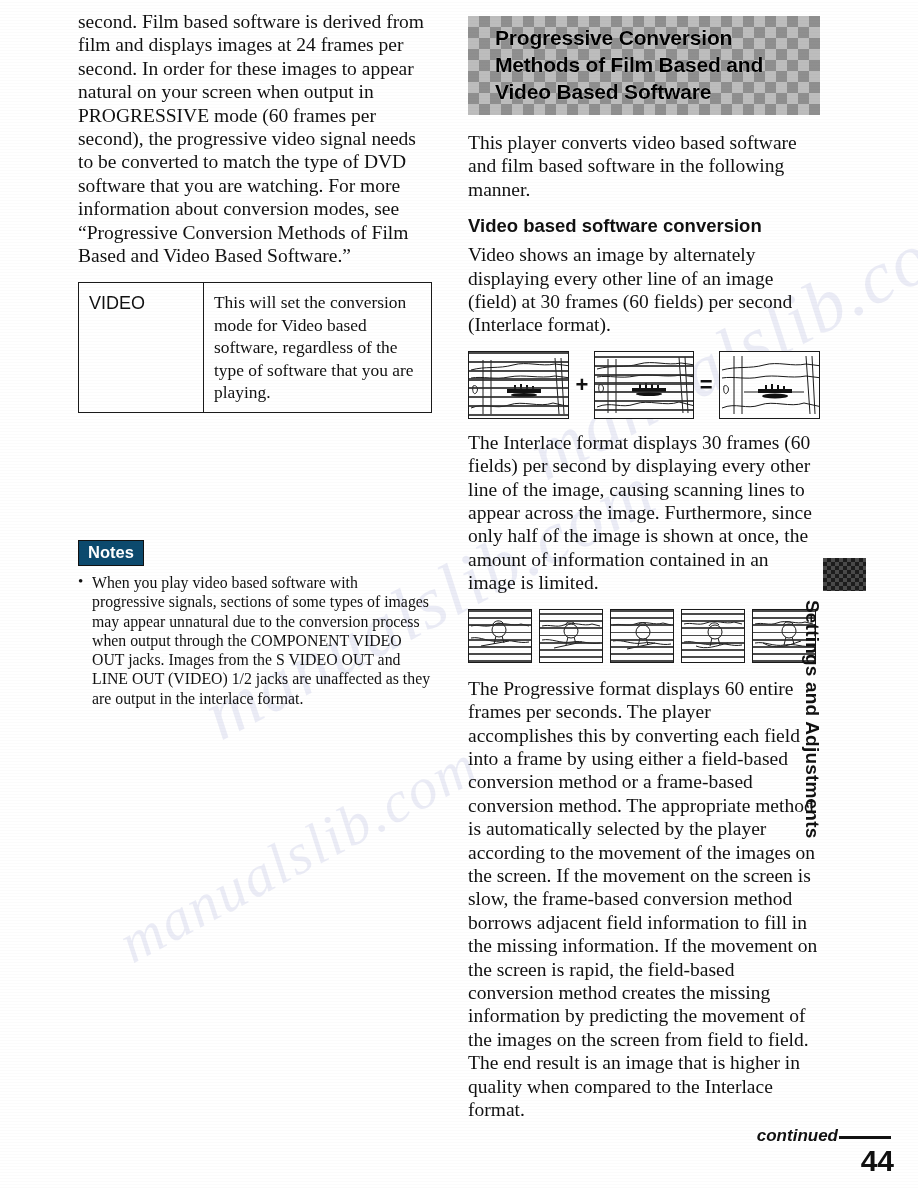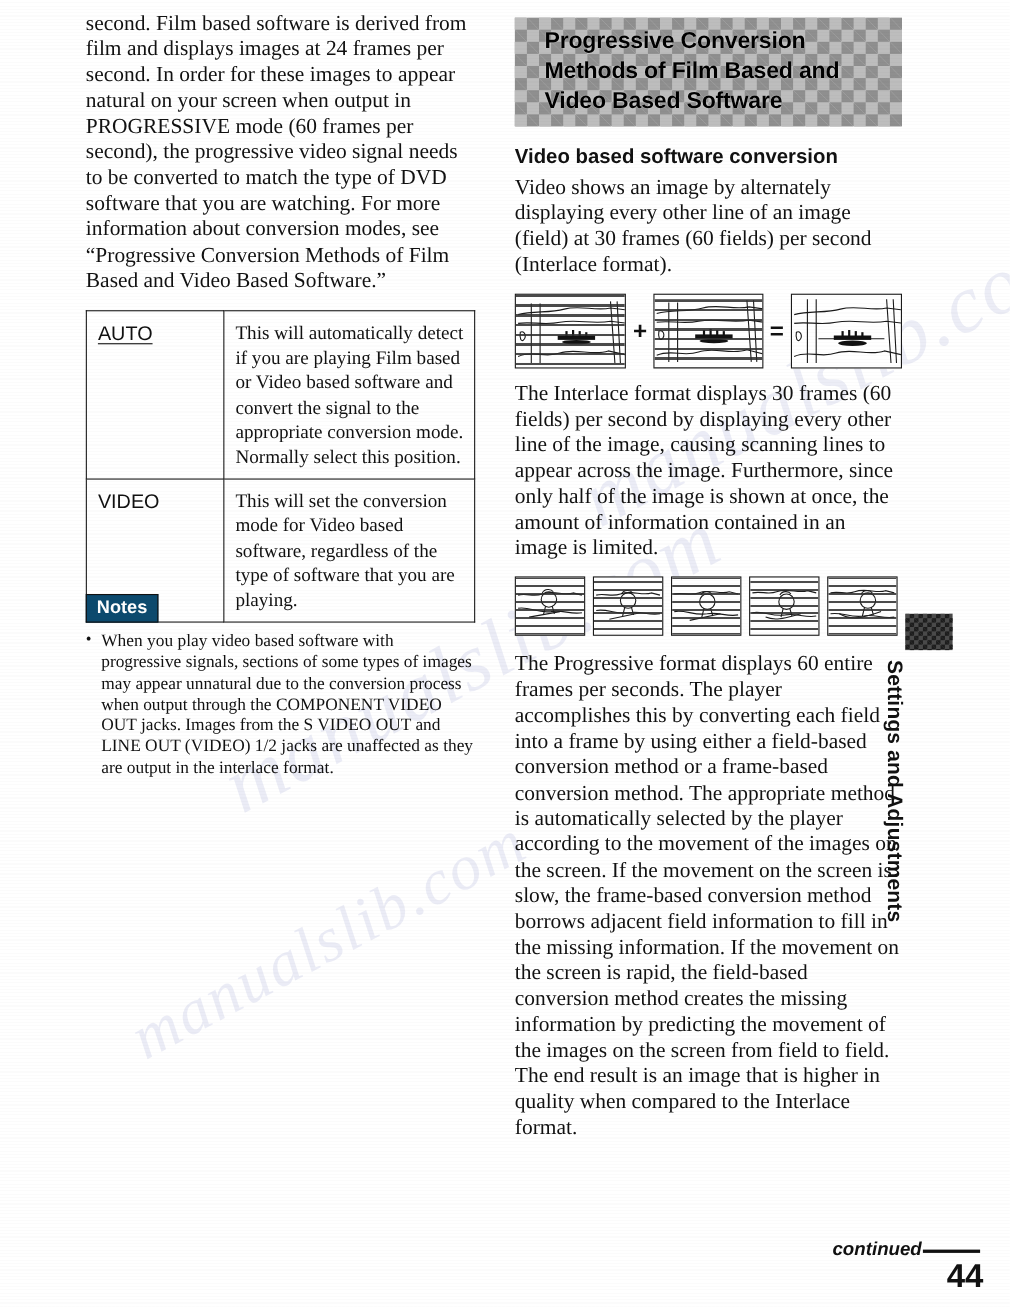--- a/index.html
+++ b/index.html
@@ -209,46 +209,41 @@
 <div class="page">
 
   <div class="col-left">
     <p class="body-text">second. Film based software is derived from film and displays images at 24 frames per second. In order for these images to appear natural on your screen when output in PROGRESSIVE mode (60 frames per second), the progressive video signal needs to be converted to match the type of DVD software that you are watching. For more information about conversion modes, see “Progressive Conversion Methods of Film Based and Video Based Software.”</p>
   </div>
 
   <table class="opt-table">
     <tbody>
       <tr>
         <td class="c-key">
-          <span class="u">AUTO</span>
-        </td>
-        <td class="c-desc">This will automatically detect if you are playing Film based or Video based software and convert the signal to the appropriate conversion mode. Normally select this position.</td>
-      </tr>
-      <tr>
-        <td class="c-key">
           <span>VIDEO</span>
         </td>
         <td class="c-desc">This will set the conversion mode for Video based software, regardless of the type of software that you are playing.</td>
       </tr>
     </tbody>
   </table>
 
   <div class="notes-wrap">
     <span class="notes-badge">Notes</span>
     <ul class="notes-list">
       <li>When you play video based software with progressive signals, sections of some types of images may appear unnatural due to the conversion process when output through the COMPONENT VIDEO OUT jacks. Images from the S VIDEO OUT and LINE OUT (VIDEO) 1/2 jacks are unaffected as they are output in the interlace format.</li>
     </ul>
   </div>
 
   <div class="col-right">
 
     <div class="sec-head">
       <div class="sec-head-text">Progressive Conversion Methods of Film Based and Video Based Software</div>
     </div>
 
+    <p class="body-text">This player converts video based software and film based software in the following manner.</p>
 
     <div class="sub-head">Video based software conversion</div>
 
     <p class="body-text">Video shows an image by alternately displaying every other line of an image (field) at 30 frames (60 fields) per second (Interlace format).</p>
 
     <div class="fig-interlace">
 
       <div class="panel boat">
         <svg width="104" height="66" viewBox="0 0 104 66">
           <g fill="none" stroke="#1a1a1a" stroke-width="1">

